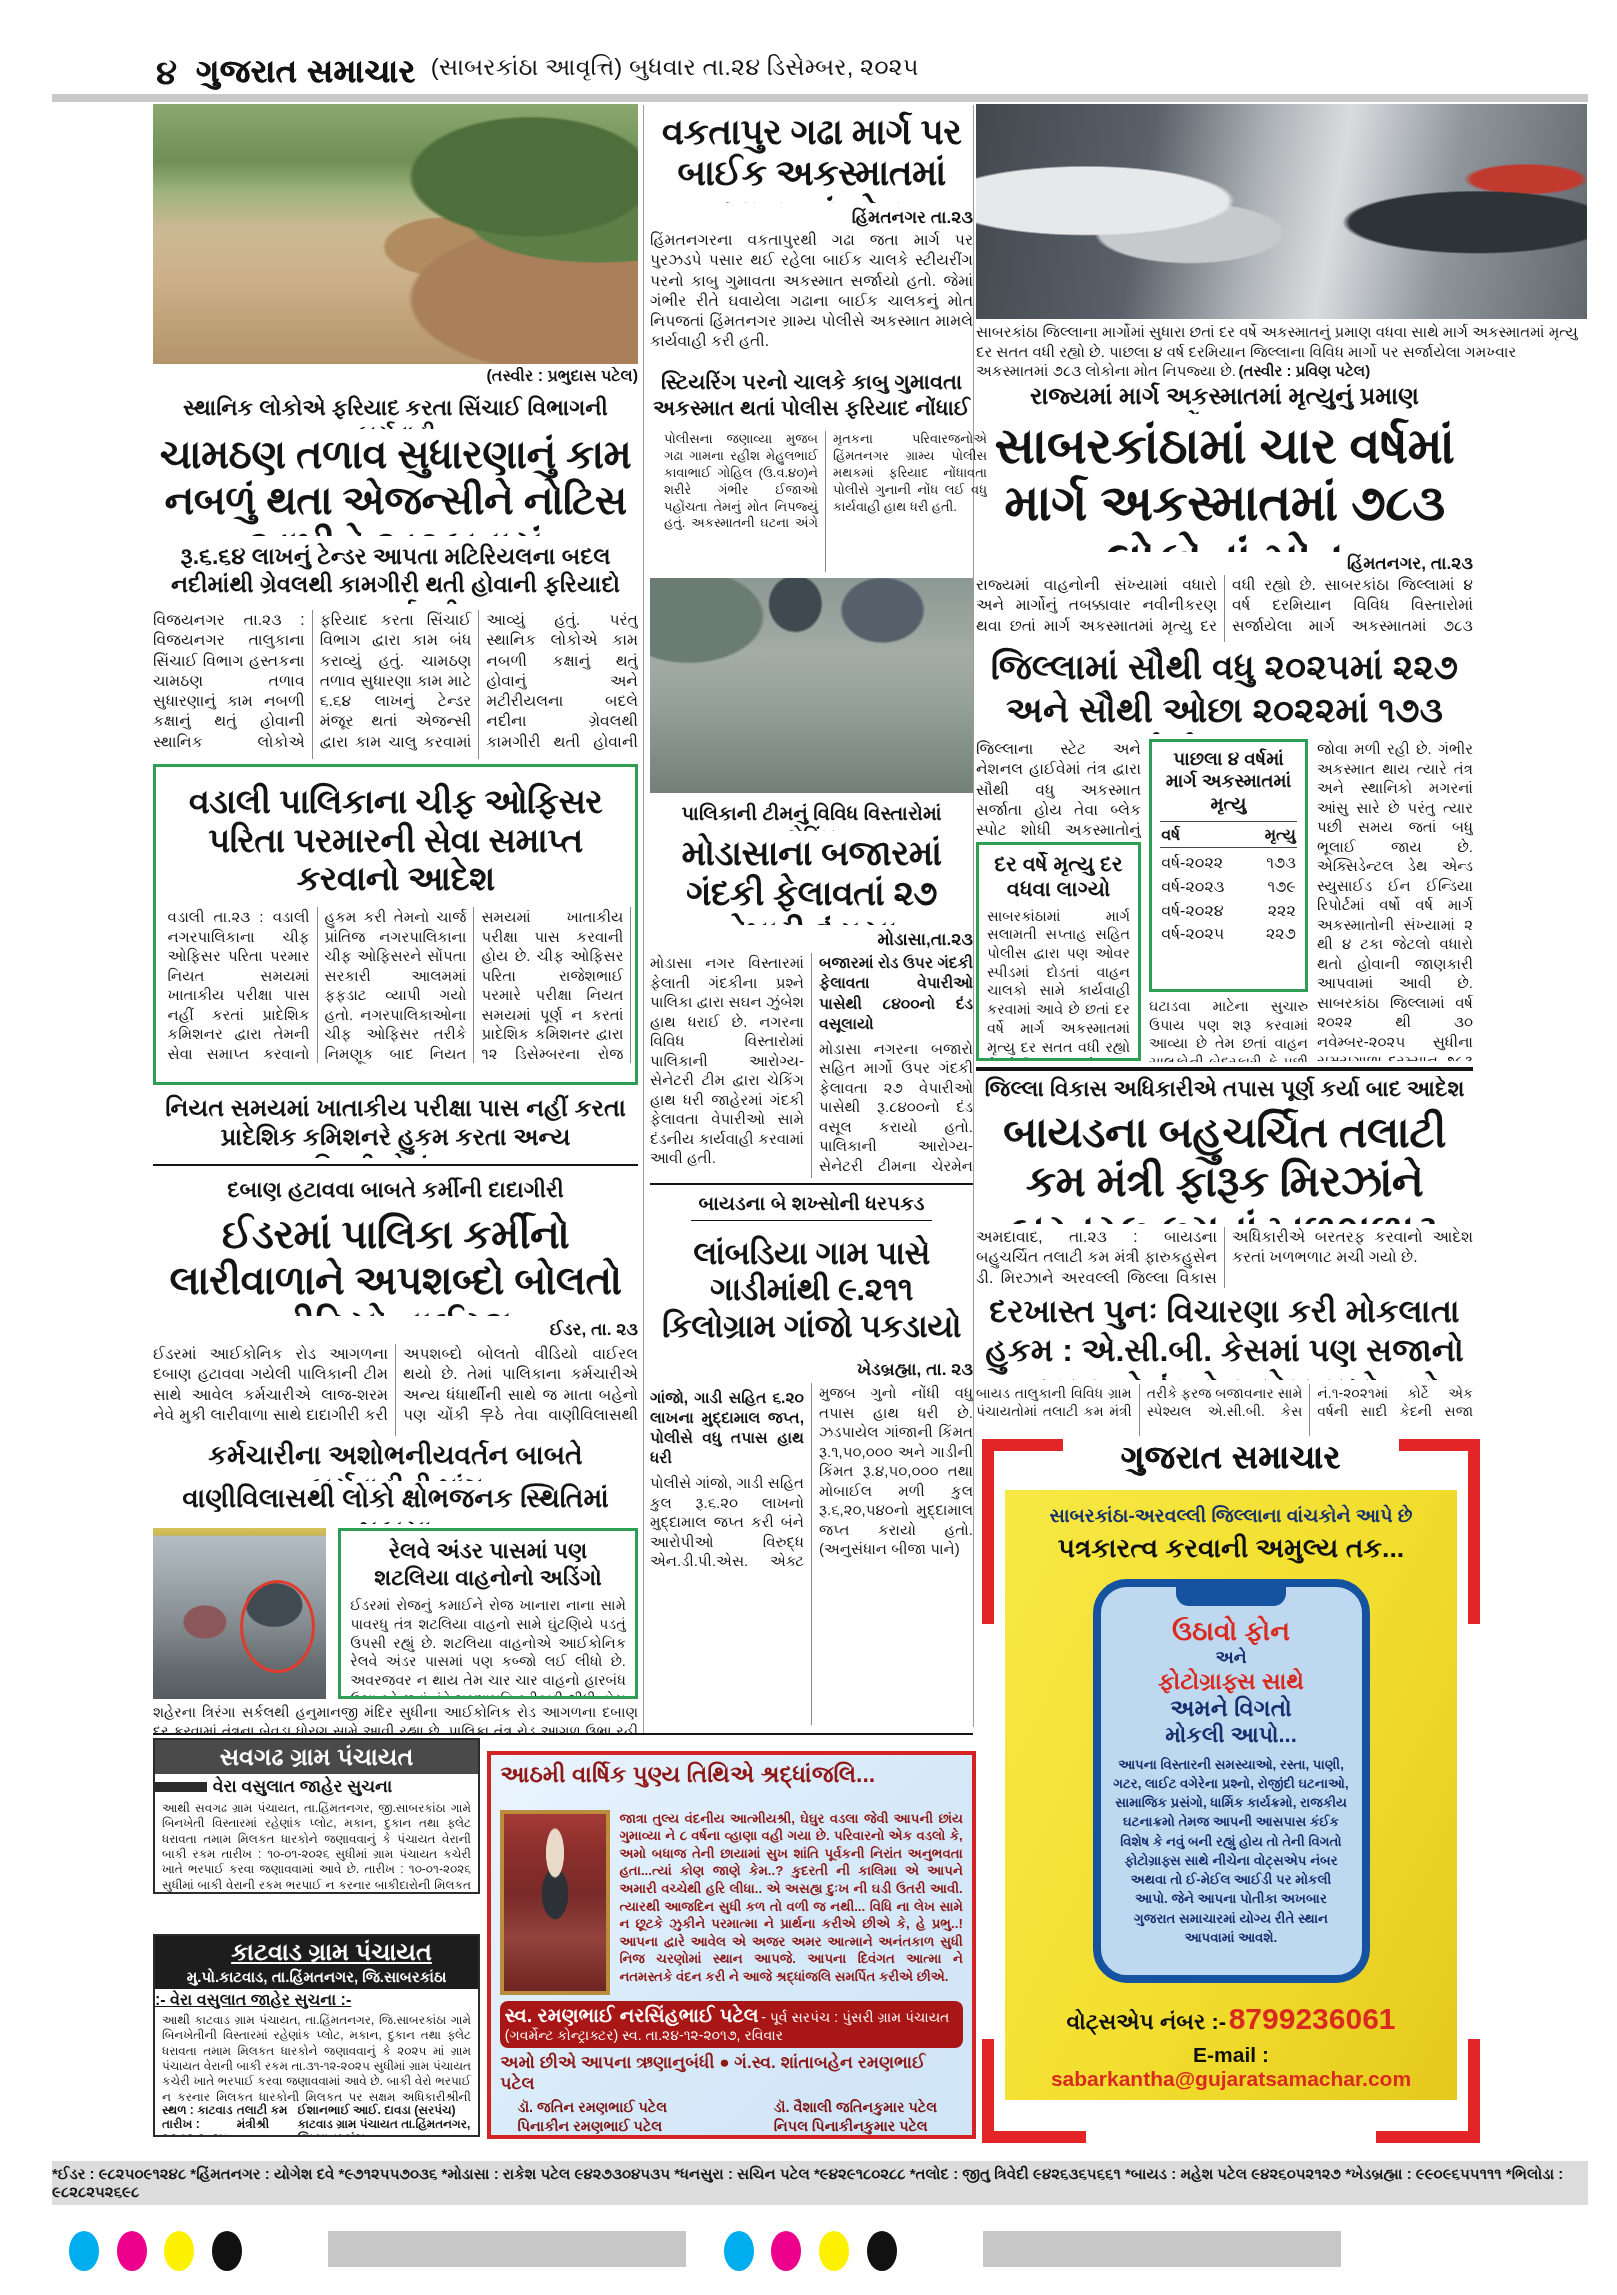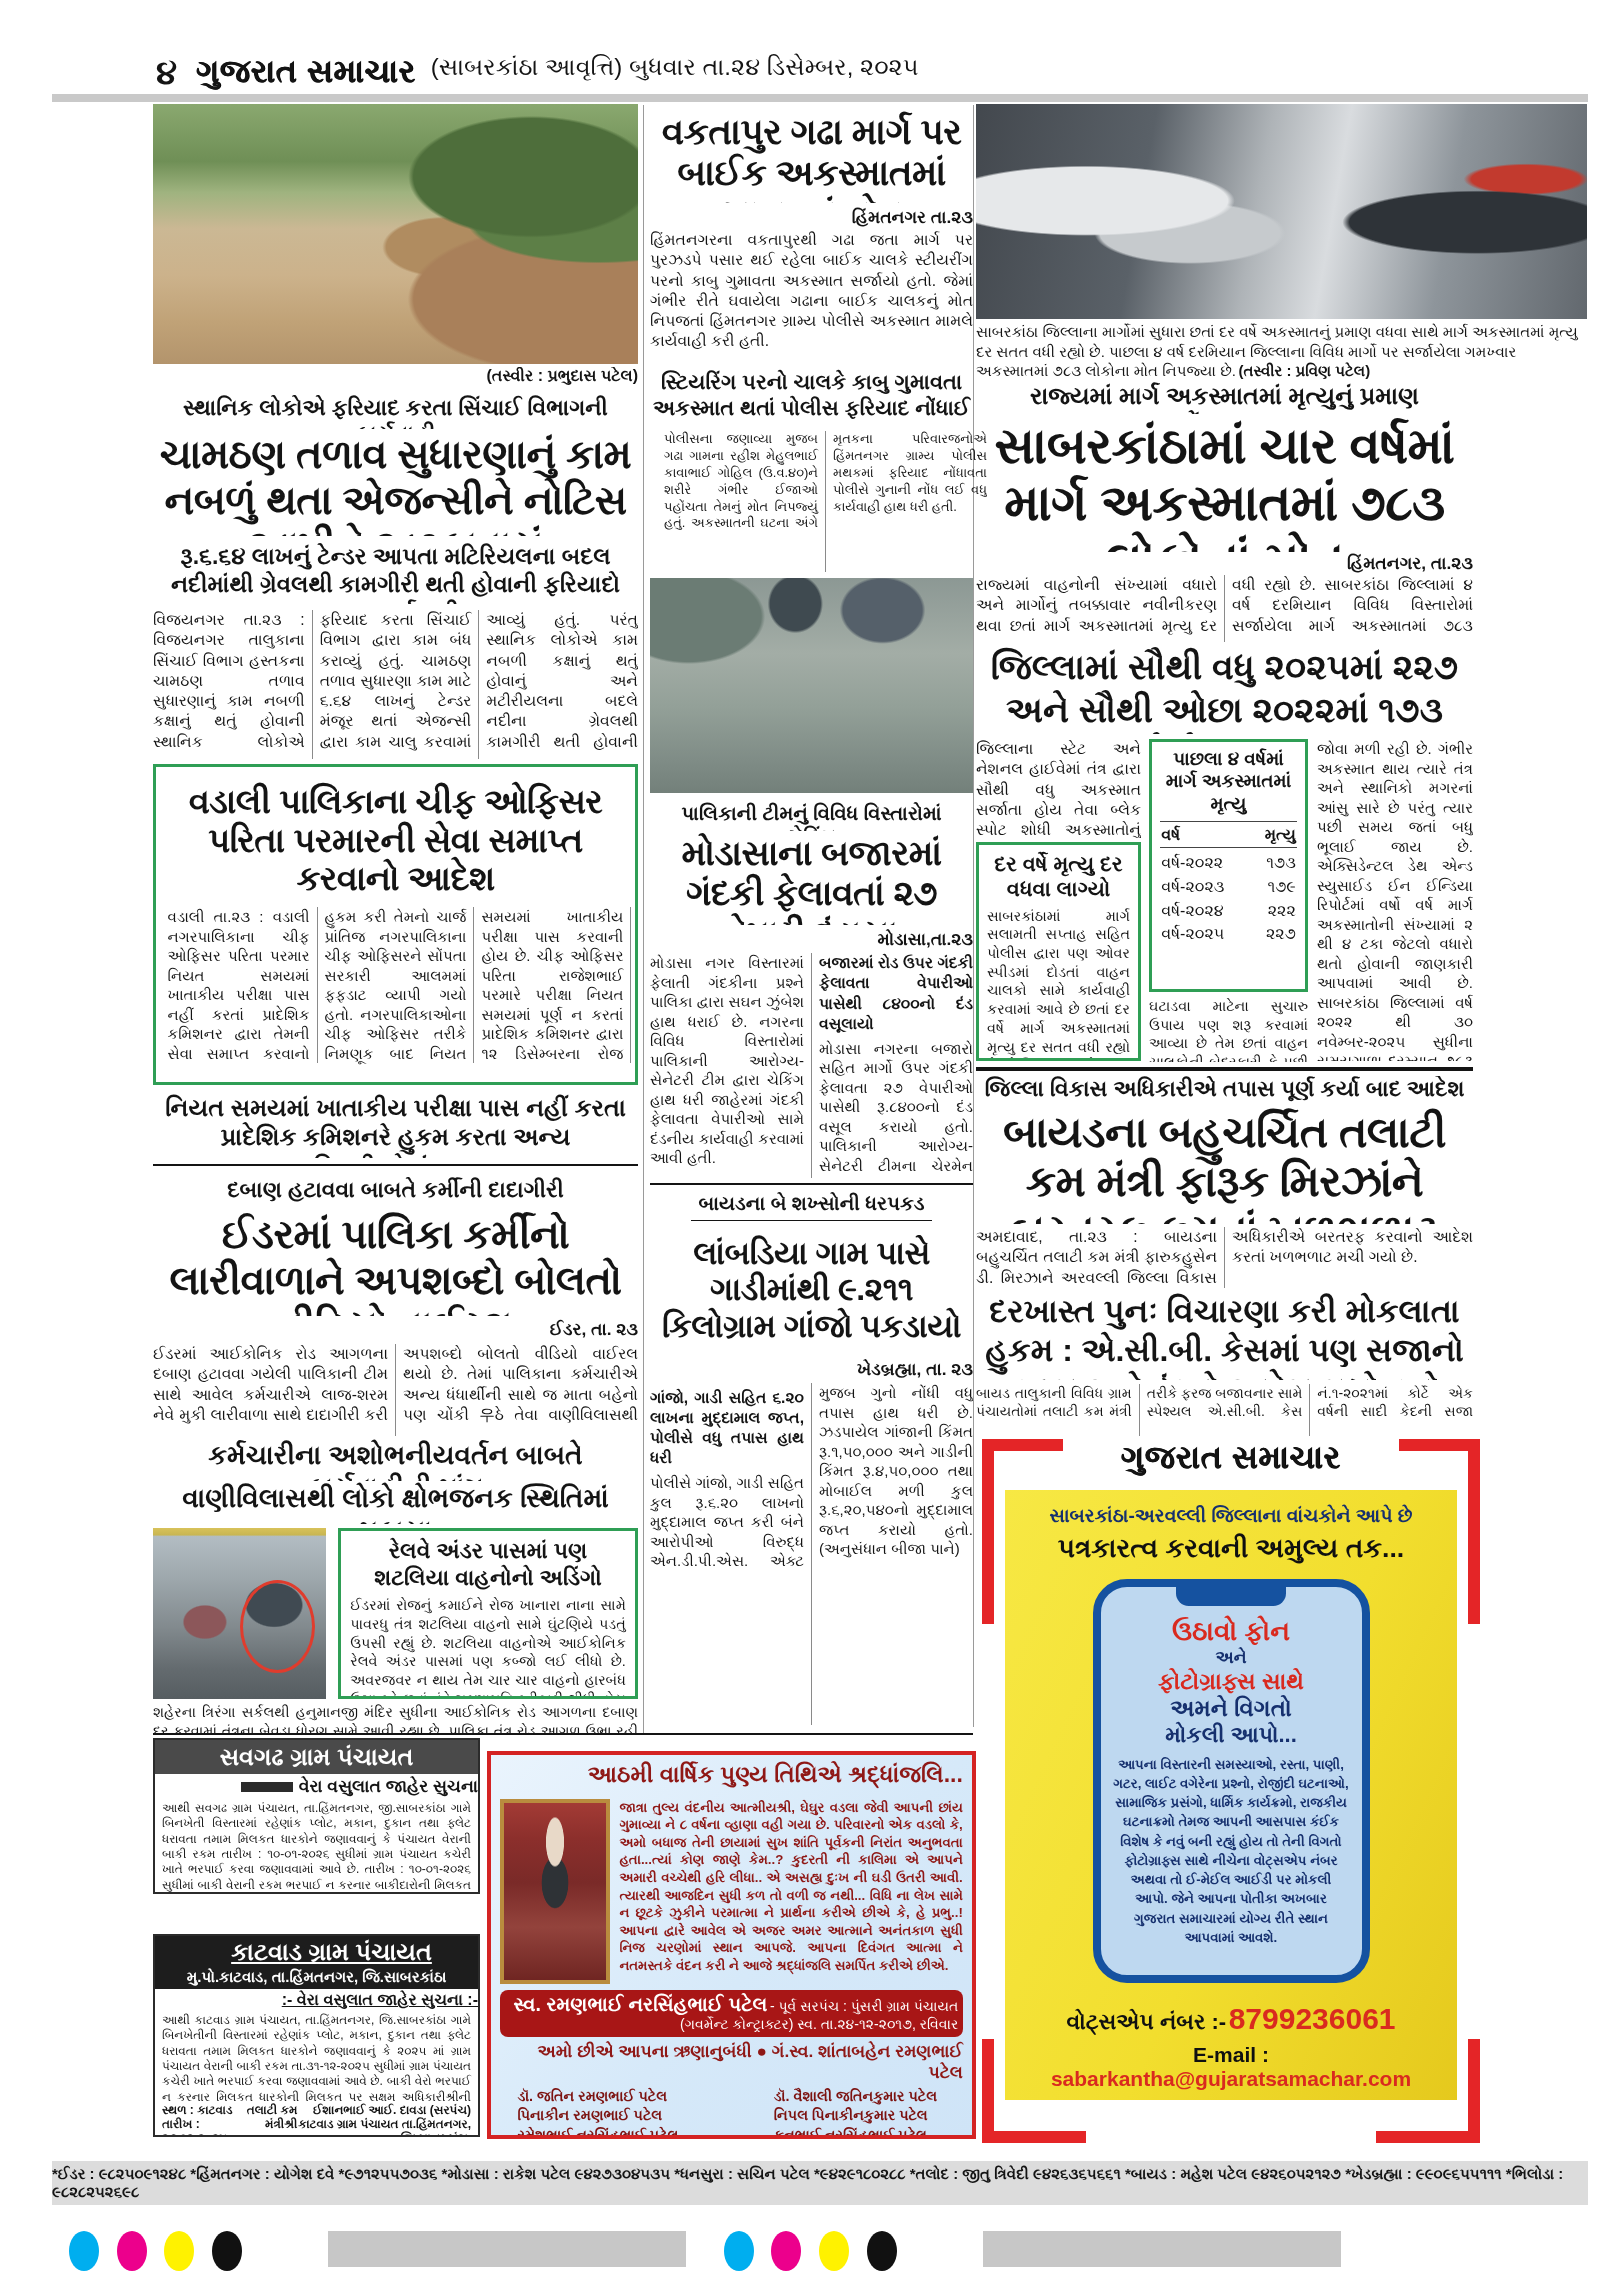--- a/index.html
+++ b/index.html
@@ -1,19 +1,19 @@
 <!DOCTYPE html>
 <html style="font-size:9.2px"><head>
 <meta charset="utf-8">
 <style>
   html,body{margin:0;padding:0;background:#ffffff;}
   #page{position:relative;width:1617px;height:2295px;background:#ffffff;overflow:hidden;
         font-family:"Liberation Sans",sans-serif;color:#141414;}
   .abs{position:absolute;overflow:hidden;}
-  .c{text-align:right;}
+  .c{text-align:left;}
   .j{text-align:justify;}
   .b{font-weight:bold;}
   .kicker{font-weight:bold;text-align:center;}
   .kicker>span{display:inline-block;border-bottom:3.5px double #141414;padding:0 8px 4.6px;}
   .headline{font-weight:bold;text-align:center;line-height:1.14;letter-spacing:-0.6px;}
   .subhead{font-weight:bold;text-align:center;line-height:1.22;}
   .dateline{font-weight:bold;text-align:right;padding-right:19.6px;font-size:17.3px;}
   .body-text{text-align:justify;line-height:1.3;font-size:16px;}
   .cols2{column-count:2;column-gap:15px;column-rule:0.6px solid #8a8a8a;}
   .cols3{column-count:3;column-gap:15px;column-rule:0.6px solid #8a8a8a;}
@@ -172,21 +172,21 @@
   <div class="abs dateline" style="left:650px;top:1359px;width:323px;height:21px;">ખેડબ્રહ્મા, તા. ૨૩</div>
   <div class="abs cols2" style="left:650px;top:1383px;width:323px;height:342px;">
     <p class="body-text b" style="margin:4.6px 0;font-size:15.6px;">ગાંજો, ગાડી સહિત ૬.૨૦ લાખના મુદ્દામાલ જપ્ત, પોલીસે વધુ તપાસ હાથ ધરી</p>
     <p class="body-text" style="margin:0;font-size:15px;">પોલીસે ગાંજો, ગાડી સહિત કુલ રૂ.૬.૨૦ લાખનો મુદ્દામાલ જપ્ત કરી બંને આરોપીઓ વિરુદ્ધ એન.ડી.પી.એસ. એક્ટ મુજબ ગુનો નોંધી વધુ તપાસ હાથ ધરી છે. ઝડપાયેલ ગાંજાની કિંમત રૂ.૧,૫૦,૦૦૦ અને ગાડીની કિંમત રૂ.૪,૫૦,૦૦૦ તથા મોબાઈલ મળી કુલ રૂ.૬,૨૦,૫૪૦નો મુદ્દામાલ જપ્ત કરાયો હતો. (અનુસંધાન બીજા પાને)</p>
   </div>
 
   <div class="abs hrule" style="left:153px;top:1733px;width:820px;height:1.7px;"></div>
 
   <div class="abs obit" style="left:487px;top:1751px;width:489px;height:388px;padding:5.8px 9.2px;">
     <div class="c b obit-red" style="font-size:23px;">આઠમી વાર્ષિક પુણ્ય તિથિએ શ્રદ્ધાંજલિ...</div>
-    <div style="display:flex;margin-top:11px;">
+    <div style="display:flex;margin-top:22px;">
       <div class="portrait" style="width:110px;height:185px;flex:none;"></div>
       <div class="obit-red j" style="font-size:13.3px;line-height:1.32;padding-left:9.2px;height:185px;overflow:hidden;font-weight:bold;">જાત્રા તુલ્ય વંદનીય આત્મીયશ્રી, ઘેઘુર વડલા જેવી આપની છાંય ગુમાવ્યા ને ૮ વર્ષના વ્હાણા વહી ગયા છે. પરિવારનો એક વડલો કે, અમો બધાજ તેની છાયામાં સુખ શાંતિ પૂર્વકની નિરાંત અનુભવતા હતા...ત્યાં કોણ જાણે કેમ..? કુદરતી ની કાલિમા એ આપને અમારી વચ્ચેથી હરિ લીધા.. એ અસહ્ય દુઃખ ની ઘડી ઉતરી આવી. ત્યારથી આજદિન સુધી કળ તો વળી જ નથી... વિધિ ના લેખ સામે ન છૂટકે ઝુકીને પરમાત્મા ને પ્રાર્થના કરીએ છીએ કે, હે પ્રભુ..! આપના દ્વારે આવેલ એ અજર અમર આત્માને અનંતકાળ સુધી નિજ ચરણોમાં સ્થાન આપજે. આપના દિવંગત આત્મા ને નતમસ્તકે વંદન કરી ને આજે શ્રદ્ધાંજલિ સમર્પિત કરીએ છીએ.</div>
     </div>
     <div class="namebar c" style="margin-top:5.8px;padding:3.5px 4.6px;">
       <span class="b" style="font-size:19.6px;">સ્વ. રમણભાઈ નરસિંહભાઈ પટેલ</span>
       <span style="font-size:14px;">- પૂર્વ સરપંચ : પુંસરી ગ્રામ પંચાયત</span>
       <div style="font-size:14px;">(ગવર્મેન્ટ કોન્ટ્રાક્ટર) સ્વ. તા.૨૪-૧૨-૨૦૧૭, રવિવાર</div>
     </div>
     <div class="c b obit-red" style="font-size:17.3px;margin-top:4.6px;">અમો છીએ આપના ઋણાનુબંધી ● ગં.સ્વ. શાંતાબહેન રમણભાઈ પટેલ</div>
     <div style="display:flex;justify-content:space-between;margin-top:3.5px;">

